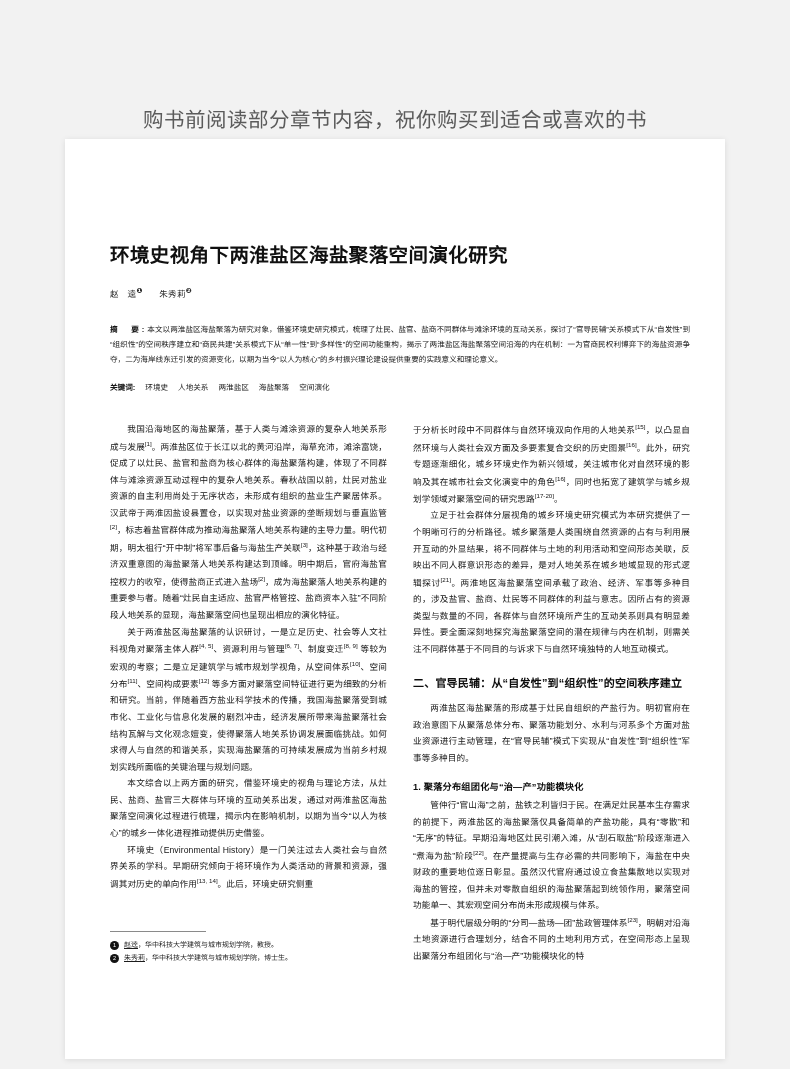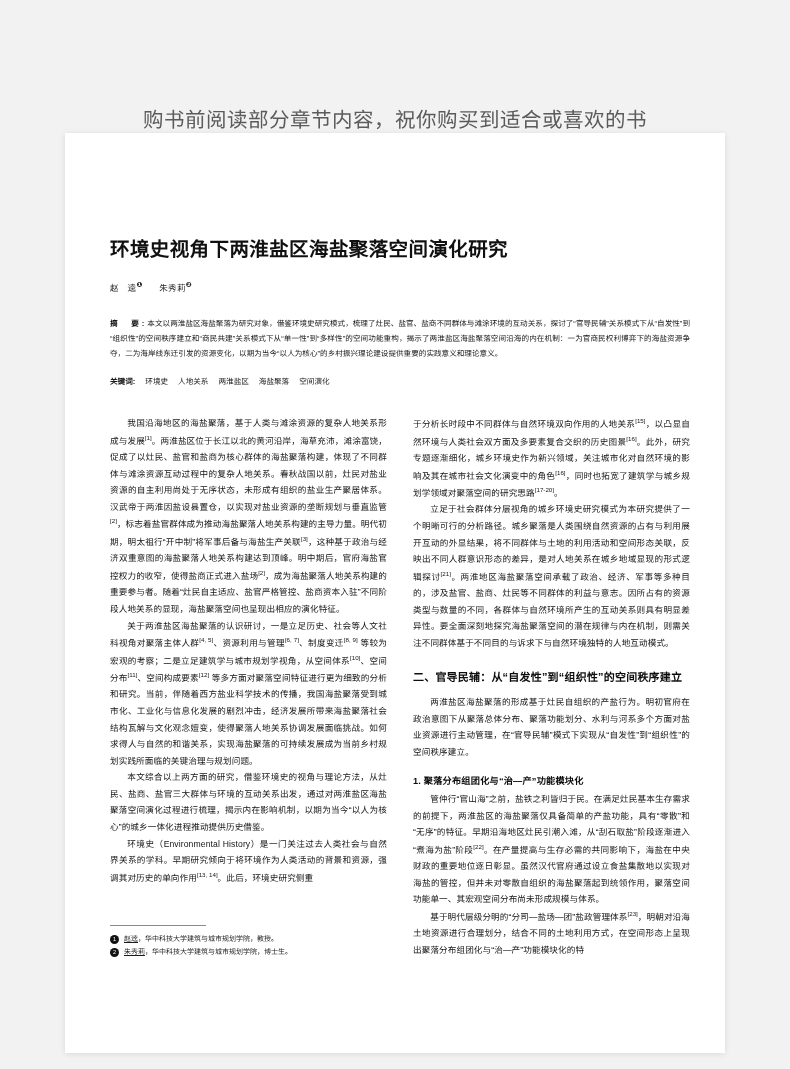--- a/index.html
+++ b/index.html
@@ -33,21 +33,21 @@
     letter-spacing: 0.5px;
     color: #5b5b5b;
     font-family: "DejaVu Serif", "Liberation Serif", serif;
     white-space: nowrap;
   }
 
   
   .paper-sheet {
     position: absolute;
     left: 65px;
-    top: 133px;
+    top: 139px;
     width: 660px;
     height: 920px;
     background: #ffffff;
     box-shadow: 0 1px 6px rgba(0,0,0,0.10);
     box-sizing: border-box;
     padding: 0;
     overflow: hidden;
   }
 
   .paper-inner {
@@ -244,21 +244,21 @@
             <span class="fn-num">2</span>
             <span class="fn-text"><span class="ul">朱秀莉</span><span>，华中科技大学建筑与城市规划学院，博士生。</span></span>
           </div>
         </div>
       </div>
 
       <div class="col">
         <p class="para no-indent">于分析长时段中不同群体与自然环境双向作用的人地关系<span class="ref-sup">[15]</span>，以凸显自然环境与人类社会双方面及多要素复合交织的历史图景<span class="ref-sup">[16]</span>。此外，研究专题逐渐细化，城乡环境史作为新兴领域，关注城市化对自然环境的影响及其在城市社会文化演变中的角色<span class="ref-sup">[16]</span>，同时也拓宽了建筑学与城乡规划学领域对聚落空间的研究思路<span class="ref-sup">[17-20]</span>。</p>
         <p class="para">立足于社会群体分层视角的城乡环境史研究模式为本研究提供了一个明晰可行的分析路径。城乡聚落是人类围绕自然资源的占有与利用展开互动的外显结果，将不同群体与土地的利用活动和空间形态关联，反映出不同人群意识形态的差异，是对人地关系在城乡地域显现的形式逻辑探讨<span class="ref-sup">[21]</span>。两淮地区海盐聚落空间承载了政治、经济、军事等多种目的，涉及盐官、盐商、灶民等不同群体的利益与意志。因所占有的资源类型与数量的不同，各群体与自然环境所产生的互动关系则具有明显差异性。要全面深刻地探究海盐聚落空间的潜在规律与内在机制，则需关注不同群体基于不同目的与诉求下与自然环境独特的人地互动模式。</p>
         <h2 class="sec-heading hang">二、官导民辅：从“自发性”到“组织性”的空间秩序建立</h2>
-        <p class="para">两淮盐区海盐聚落的形成基于灶民自组织的产盐行为。明初官府在政治意图下从聚落总体分布、聚落功能划分、水利与河系多个方面对盐业资源进行主动管理，在“官导民辅”模式下实现从“自发性”到“组织性”的空间秩序建立。</p>
+        <p class="para">两淮盐区海盐聚落的形成基于灶民自组织的产盐行为。明初官府在政治意图下从聚落总体分布、聚落功能划分、水利与河系多个方面对盐业资源进行主动管理，在“官导民辅”模式下实现从“自发性”到“组织性”军事等多种目的。</p>
         <h3 class="sub-heading">1. 聚落分布组团化与“治—产”功能模块化</h3>
         <p class="para">管仲行“官山海”之前，盐铁之利皆归于民。在满足灶民基本生存需求的前提下，两淮盐区的海盐聚落仅具备简单的产盐功能，具有“零散”和“无序”的特征。早期沿海地区灶民引潮入滩，从“刮石取盐”阶段逐渐进入“煮海为盐”阶段<span class="ref-sup">[22]</span>。在产量提高与生存必需的共同影响下，海盐在中央财政的重要地位逐日彰显。虽然汉代官府通过设立食盐集散地以实现对海盐的管控，但并未对零散自组织的海盐聚落起到统领作用，聚落空间功能单一、其宏观空间分布尚未形成规模与体系。</p>
         <p class="para">基于明代层级分明的“分司—盐场—团”盐政管理体系<span class="ref-sup">[23]</span>，明朝对沿海土地资源进行合理划分，结合不同的土地利用方式，在空间形态上呈现出聚落分布组团化与“治—产”功能模块化的特</p>
       </div>
 
     </div>
   </div>
 </div>
 
 </body></html>

